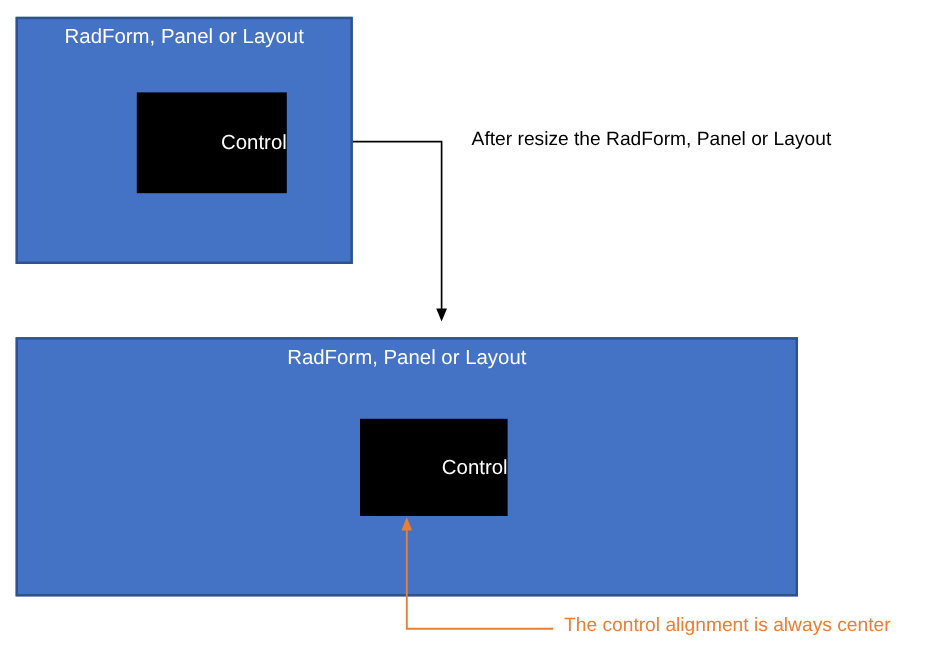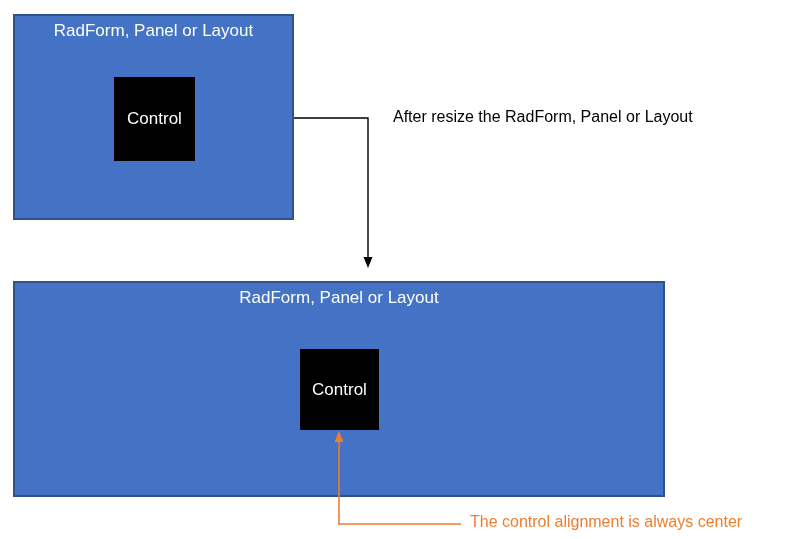--- a/index.html
+++ b/index.html
@@ -52,22 +52,23 @@
     padding-top: 4px;
     font-size: 17px;
     line-height: 22px;
   }
   .control {
     position: absolute;
     background: var(--control-fill);
     color: var(--control-text);
     display: flex;
     align-items: center;
-    justify-content: center;
+    justify-content: flex-end;
     font-size: 17px;
+    padding-left: 44px;
   }
   .control-top {
     left: 99px;   
     top: 61px;    
     width: 81px;
     height: 84px;
   }
   .control-bottom {
     left: 285px;  
     top: 66px;    

